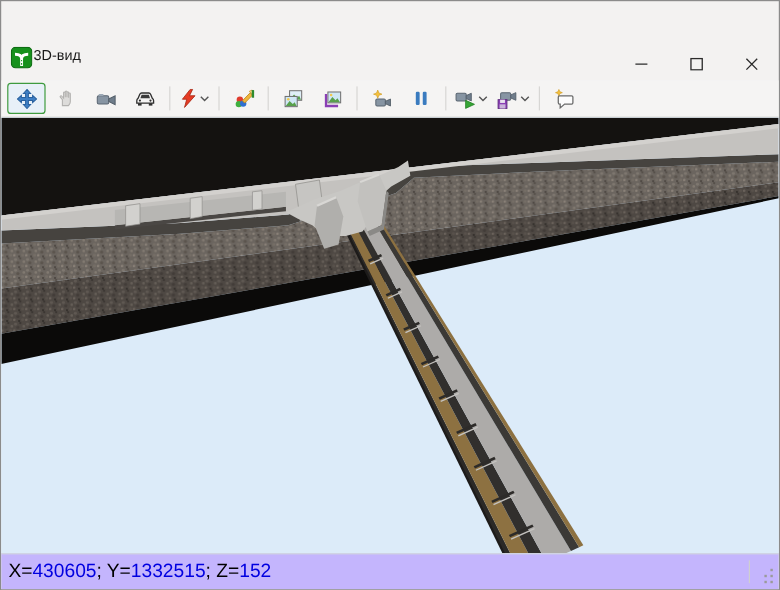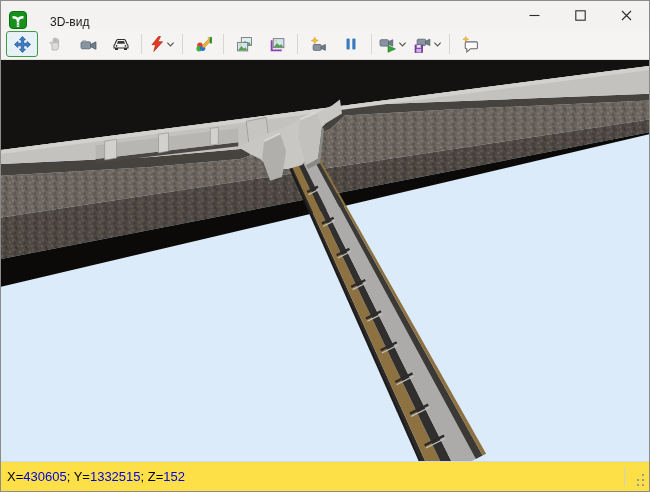--- a/index.html
+++ b/index.html
@@ -1,38 +1,38 @@
 <!DOCTYPE html>
 <html><head>
 <meta charset="utf-8">
 <style>
   html,body{margin:0;padding:0;}
   body{width:650px;height:492px;font-family:"Liberation Sans",sans-serif;background:#fff;}
   .window{box-sizing:border-box;width:650px;height:492px;border:1px solid #8b8b8b;
           background:#f3f2f1;display:flex;flex-direction:column;overflow:hidden;}
   
-  .titlebar{height:28px;flex:0 0 28px;display:flex;align-items:flex-end;padding-left:8px;gap:23px;}
+  .titlebar{height:28px;flex:0 0 28px;display:flex;align-items:flex-start;padding-left:8px;gap:1px;margin-top:38px;}
   .title{font-size:12px;color:#1b1b1b;}
   .controls{margin-left:auto;display:flex;height:100%;}
   .ctrl{width:46px;height:100%;display:flex;align-items:center;justify-content:center;
         font-size:12px;color:#333;cursor:default;}
   .ctrl.close{font-size:13px;}
   
   .toolbar{height:30px;flex:0 0 30px;display:flex;align-items:center;padding:0 5px;gap:1px;
            background:#f5f4f3;border-bottom:1px solid #e0dfdd;}
   .tbtn{min-width:26px;height:24px;display:flex;align-items:center;justify-content:center;
         gap:1px;border-radius:3px;border:1px solid transparent;padding:0 2px;}
   .tbtn.selected{border-color:#3f9b3f;background:#e8f0f8;}
   .sep{width:1px;height:20px;background:#d7d6d4;margin:0 3px;flex:0 0 1px;}
   
   .viewport{flex:1 1 auto;position:relative;background:#dcebf9;overflow:hidden;}
   .viewport svg{display:block;width:100%;height:100%;}
   
-  .statusbar{height:29px;flex:0 0 29px;background:#fde047;border-top:1px solid #d2d8de;
-             display:flex;align-items:center;padding-left:6px;font-size:13px;position:relative;}
+  .statusbar{height:29px;flex:0 0 29px;background:#c4b5fd;border-top:1px solid #d2d8de;
+             display:flex;align-items:center;padding-left:6px;font-size:16px;position:relative;}
   .statusbar .lbl{color:#000;}
   .statusbar .val{color:#0000e0;}
   .sb-sep{position:absolute;right:24px;top:5px;bottom:5px;width:1px;background:#cfcfcf;}
   .grip{position:absolute;right:5px;bottom:5px;width:11px;height:11px;}
   .grip i{position:absolute;width:2px;height:2px;background:#9a9a9a;}
 </style>
 </head>
 <body>
 
 <div class="window">

